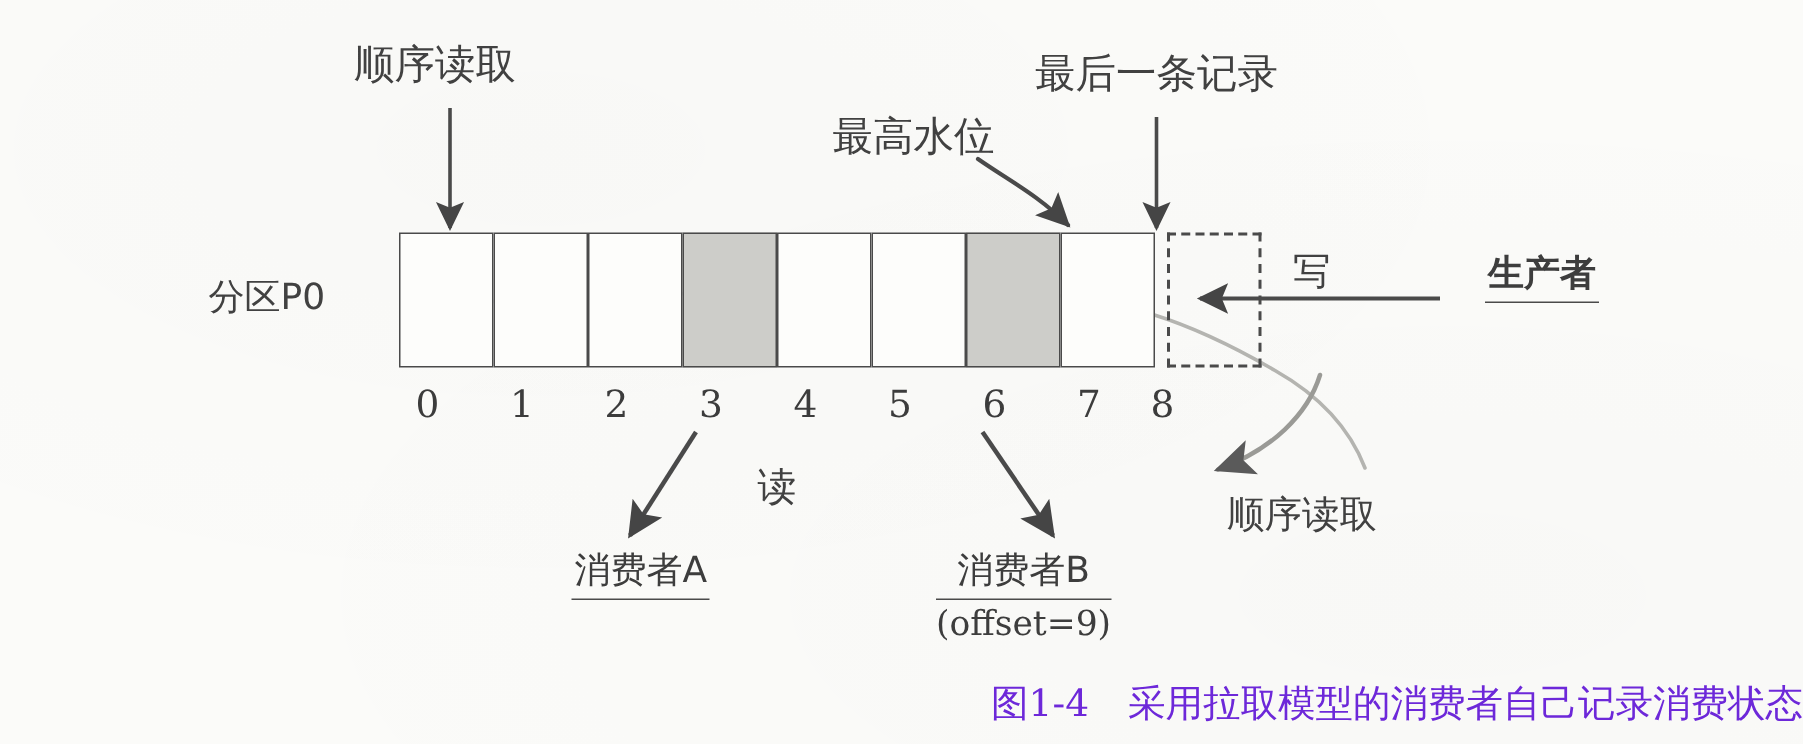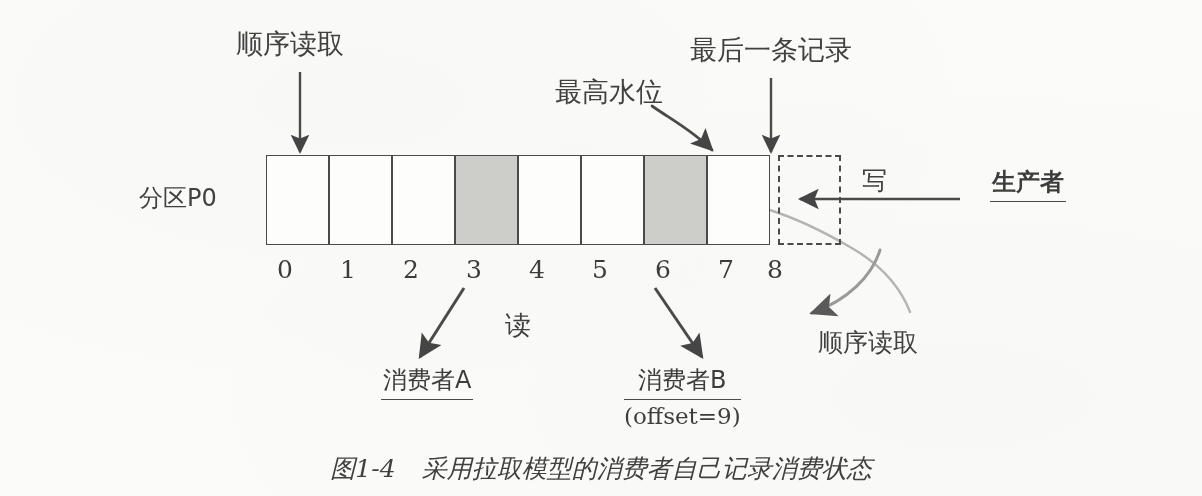--- a/index.html
+++ b/index.html
@@ -101,25 +101,24 @@
     font-size: 23px;
     display: block;
     padding-top: 3px;
   }
 
   #caption {
     position: absolute;
     left: 0;
     right: 0;
     top: 452px;
-    text-align: center;
+    text-align: right;
     font-size: 25px;
-    color: #404040;
+    color: #6d28d9;
     z-index: 3;
-    font-style: italic;
   }
   #caption .num { letter-spacing: 0px; }
 </style>
 </head>
 <body>
 
 <div id="figure">
 
   <svg class="layer" width="1202" height="496" viewBox="0 0 1202 496">
     <defs>

